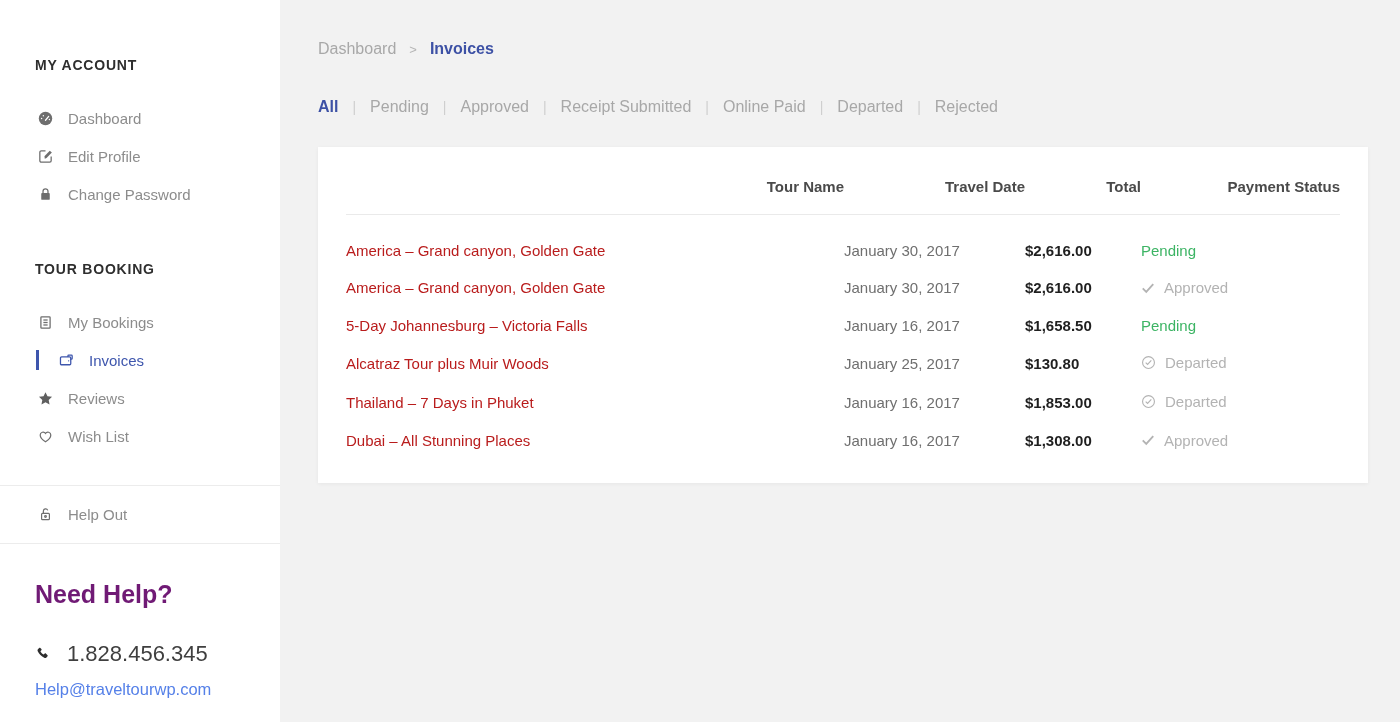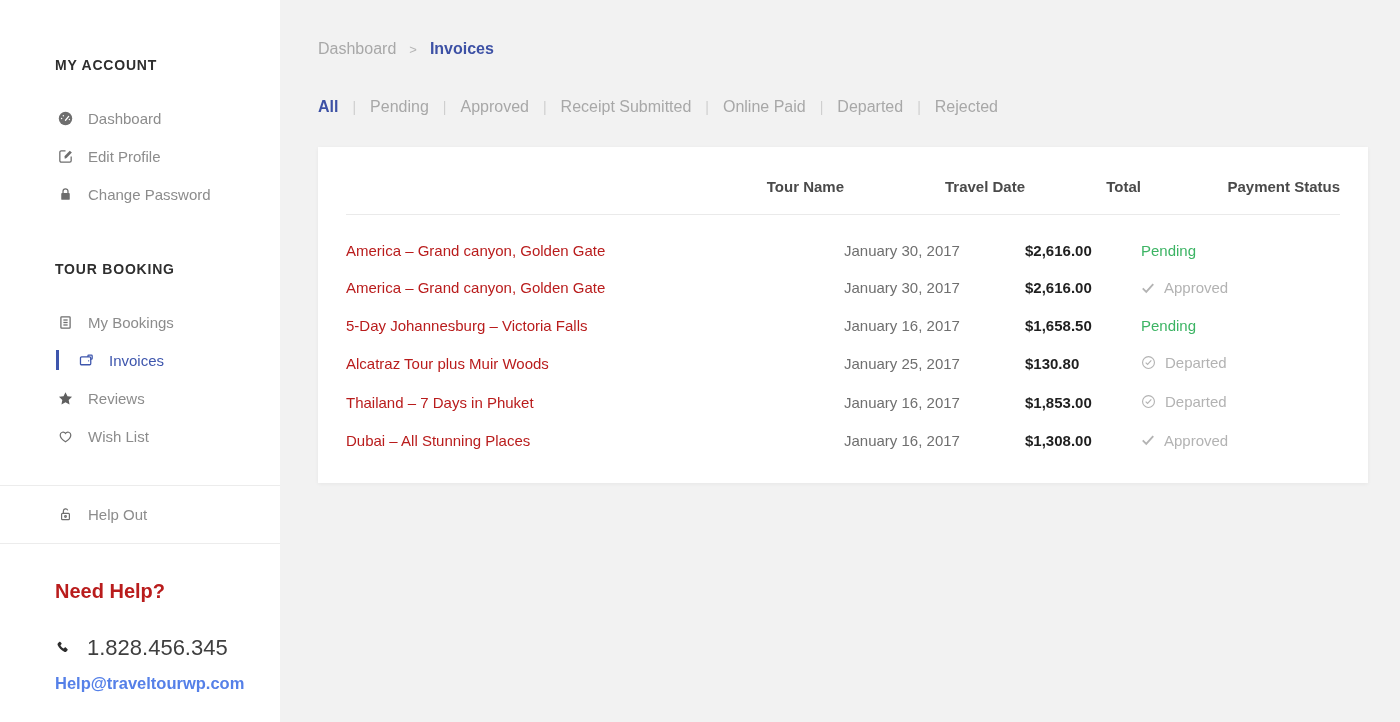--- a/index.html
+++ b/index.html
@@ -12,21 +12,21 @@
     overflow: hidden;
     -webkit-font-smoothing: antialiased;
   }
 
   
   .sidebar {
     width: 280px; min-width: 280px;
     background: #ffffff;
     height: 722px;
   }
-  .side-pad { padding-left: 35px; padding-right: 20px; margin-left: 20px; }
+  .side-pad { padding-left: 35px; padding-right: 20px; }
   .side-heading {
     margin: 0; padding-top: 57px;
     font-size: 14px; font-weight: 800;
     letter-spacing: .8px; color: #2e2e2e;
   }
   .side-heading.second { padding-top: 48px; }
   .side-nav { margin-top: 26px; }
   .side-item {
     display: flex; align-items: center;
     height: 38px; cursor: pointer;
@@ -39,31 +39,31 @@
   .side-item.active .icn { color: #3e56ad; }
   .side-item.active::before {
     content: ""; position: absolute; left: 1px; top: 9px;
     width: 3px; height: 20px; background: #3e56ad;
   }
   .side-div { border: none; border-top: 1px solid #ececec; margin: 0; }
   .signout-wrap { margin-top: 30px; }
   .signout-row { height: 57px; display: flex; align-items: center; }
   .help-title {
     margin: 0; padding-top: 36px;
-    font-size: 20px; font-weight: 800; color: #b91c1c;
+    font-size: 25px; font-weight: 800; color: #701a75;
   }
   .help-phone {
     margin-top: 32px; display: flex; align-items: center;
     font-size: 22px; color: #3f3f3f;
   }
   .help-phone .icn { width: 20px; height: 18px; margin-right: 12px; color: #2e2e2e; display: inline-flex; }
   .help-phone .icn svg { width: 16px; height: 16px; }
   .help-email {
     margin-top: 13px; font-size: 16.5px; color: #5580e8;
-    cursor: pointer; display: inline-block; font-weight: bold;
+    cursor: pointer; display: inline-block;
   }
 
   
   .main { flex: 1; padding: 40px 32px 0 38px; }
   .breadcrumb { display: flex; align-items: center; font-size: 16px; }
   .bc-link { color: #a8a8a8; cursor: pointer; }
   .bc-sep { color: #b5b5b5; font-size: 13px; margin: 0 13px; }
   .bc-current { color: #3d51a5; font-weight: 700; }
 
   .filter-tabs { display: flex; align-items: center; margin-top: 40px; font-size: 16px; }

